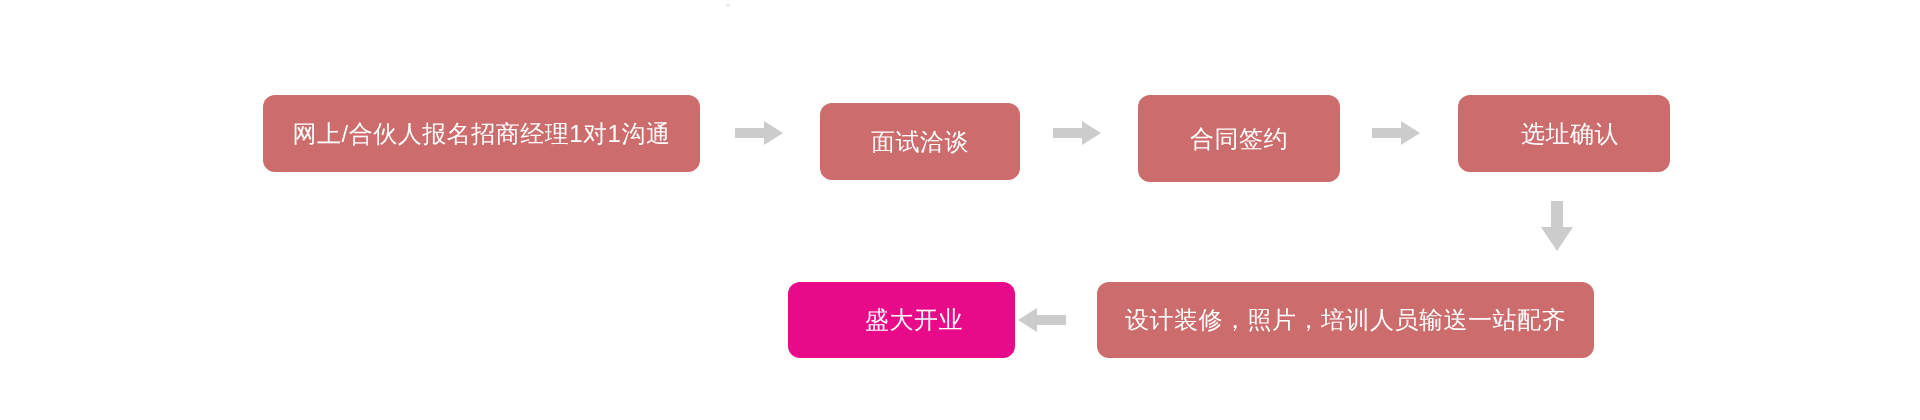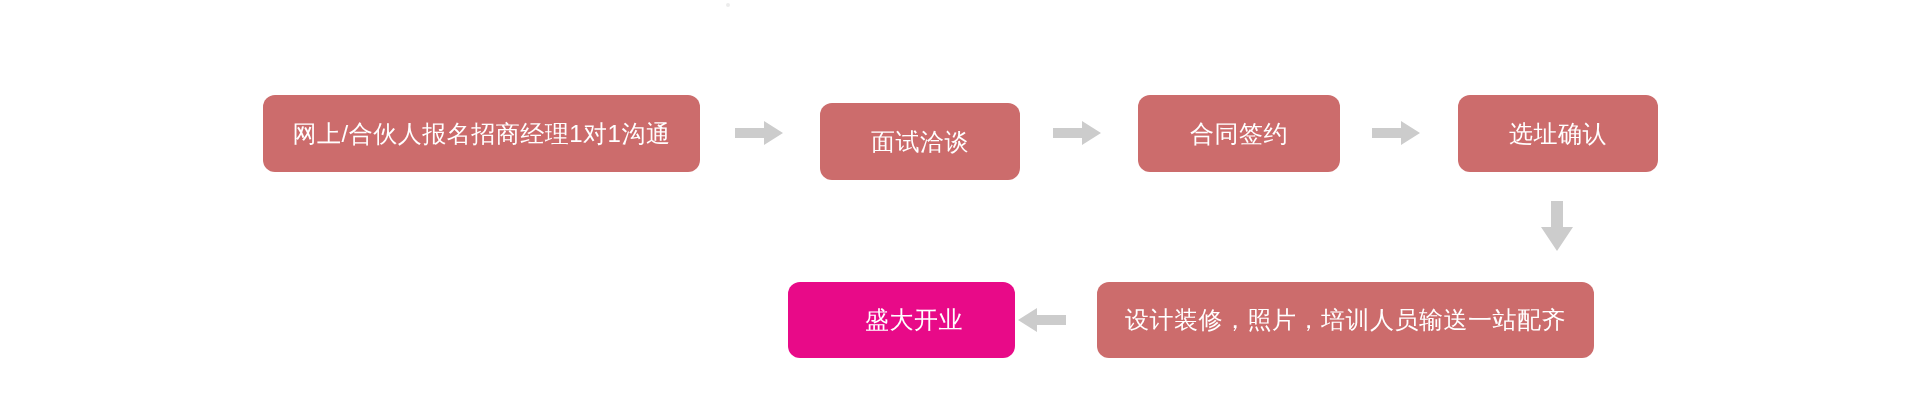--- a/index.html
+++ b/index.html
@@ -26,22 +26,22 @@
     line-height: 1;
     text-align: center;
     letter-spacing: 0.5px;
     white-space: nowrap;
   }
   .step  { background: var(--step-box, #cc6c6c); }
   .final { background: var(--final-box, #e80a88); padding-left: 25px; }
 
   .box-1 { left: 263px;  top: 95px;  width: 437px; height: 77px; }
   .box-2 { left: 820px;  top: 95px;  width: 200px; height: 77px; margin-top: 8px; }
-  .box-3 { left: 1138px; top: 95px;  width: 202px; height: 77px; }
-  .box-4 { left: 1458px; top: 95px;  width: 200px; height: 77px; }
+  .box-3 { left: 1138px; top: 95px;  width: 202px; height: 87px; }
+  .box-4 { left: 1458px; top: 95px;  width: 200px; height: 77px; padding-left: 12px; }
   .box-5 { left: 1097px; top: 282px; width: 497px; height: 76px; }
   .box-6 { left: 788px;  top: 282px; width: 202px; height: 76px; }
 
   .arrow { position: absolute; display: block; }
   .arrow polygon { fill: var(--arrow, #cccccc); }
   .arrow-1 { left: 735px;  top: 121px; }
   .arrow-2 { left: 1053px; top: 121px; }
   .arrow-3 { left: 1372px; top: 121px; }
   .arrow-4 { left: 1541px; top: 201px; }
   .arrow-5 { left: 1018px; top: 308px; }

